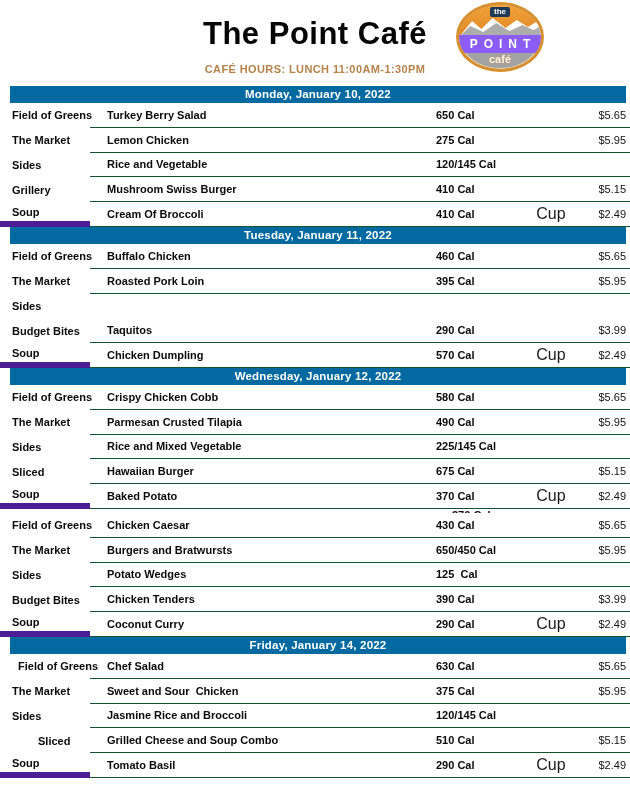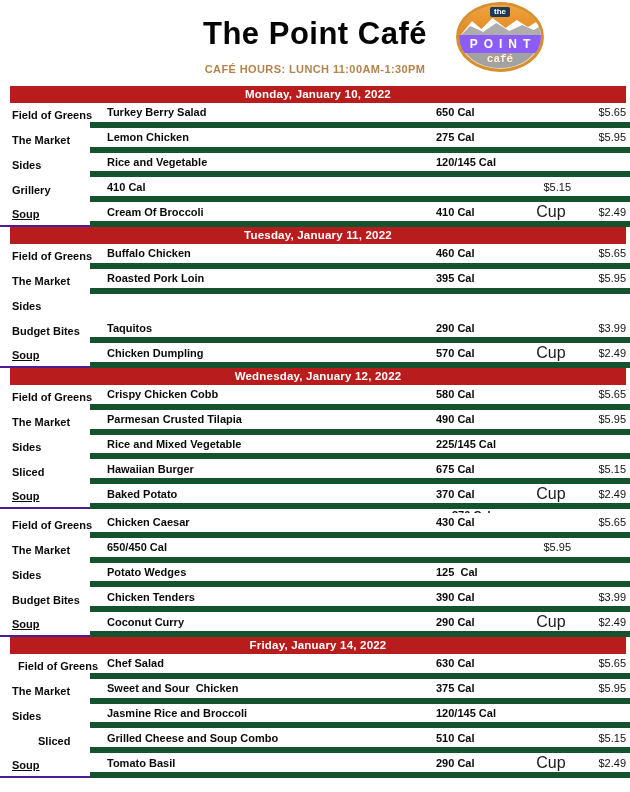--- a/index.html
+++ b/index.html
@@ -22,36 +22,36 @@
   .logo-mtns { position:absolute; top:10px; left:0; width:100%; height:22px; }
   .logo-the { position:absolute; top:2px; left:50%; transform:translateX(-50%);
               background:#1e3a57; color:#fff; font-size:8px; font-weight:bold;
               padding:0 4px 1px 4px; border-radius:2px; z-index:3; }
   .logo-band { position:absolute; top:30px; left:0; width:100%; height:18px;
                background:#8b5cf6; color:#fff; display:flex; align-items:center;
                justify-content:center; font-size:12px; font-weight:bold;
                letter-spacing:6px; text-indent:6px; z-index:2; }
   .logo-cafe { position:absolute; top:48px; left:0; width:100%; height:22px;
                display:flex; align-items:flex-start; justify-content:center;
-               color:#fdf6ea; font-size:11px; font-weight:bold; text-shadow:0 0 1px #c9882f;font-family:Liberation Mono, monospace; }
+               color:#fdf6ea; font-size:11px; font-weight:bold; text-shadow:0 0 1px #c9882f; }
 
   
-  .daybar { height:17px; margin:0 4px 0 10px; background:#b91c1c; color:#fff;
+  .daybar { height:17px; margin:0 4px 0 10px; background:#0369a1; color:#fff;
             text-align:center; font-size:11.5px; font-weight:bold;
             line-height:17px; letter-spacing:0.2px; }
   .row { display:grid; grid-template-columns:90px 1fr; height:24.8px;
          align-items:center; }
   .cat { padding-left:12px; font-size:11px; font-weight:bold; color:#0a0a0a;
          white-space:nowrap; }
   .cat.indent1 { padding-left:18px; }
   .cat.indent2 { padding-left:38px; }
   .row.last .cat { align-self:stretch; display:flex; align-items:center;
-                   border-bottom:2px solid #4c1d95;text-decoration:underline; }
+                   border-bottom:6px solid #4c1d95; }
   .rest { display:grid; grid-template-columns:1fr 95px 40px 55px;
-          align-self:stretch; align-items:center; border-bottom:6px solid #14532d;
+          align-self:stretch; align-items:center; border-bottom:1px solid #14532d;
           padding:0 4px 0 17px; }
   .item { font-size:11px; font-weight:bold; color:#0a0a0a; white-space:pre; }
   .cal  { font-size:11px; font-weight:bold; color:#0a0a0a; white-space:pre; }
   .cup  { font-size:16px; font-weight:normal; color:#1a1a1a; text-align:center; }
   .price{ font-size:11px; font-weight:normal; color:#111; text-align:right; }
 
   
   .ghost { position:relative; height:4px; overflow:hidden; }
   .ghost span { position:absolute; left:452px; top:0; font-size:11px;
                 font-weight:bold; color:#0a0a0a; }
@@ -101,20 +101,21 @@
     <div class="rest">
       <div class="item">Rice and Vegetable</div>
       <div class="cal">120/145 Cal</div>
       <div class="cup"></div>
       <div class="price"></div>
     </div>
   </div>
       <div class="row">
     <div class="cat">Grillery</div>
     <div class="rest">
+      <div class="item">Mushroom Swiss Burger</div>
       <div class="cal">410 Cal</div>
       <div class="cup"></div>
       <div class="price">$5.15</div>
     </div>
   </div>
       <div class="row last">
     <div class="cat">Soup</div>
     <div class="rest">
       <div class="item">Cream Of Broccoli</div>
       <div class="cal">410 Cal</div>
@@ -222,20 +223,21 @@
     <div class="rest">
       <div class="item">Chicken Caesar</div>
       <div class="cal">430 Cal</div>
       <div class="cup"></div>
       <div class="price">$5.65</div>
     </div>
   </div>
       <div class="row">
     <div class="cat">The Market</div>
     <div class="rest">
+      <div class="item">Burgers and Bratwursts</div>
       <div class="cal">650/450 Cal</div>
       <div class="cup"></div>
       <div class="price">$5.95</div>
     </div>
   </div>
       <div class="row">
     <div class="cat">Sides</div>
     <div class="rest">
       <div class="item">Potato Wedges</div>
       <div class="cal">125  Cal</div>

